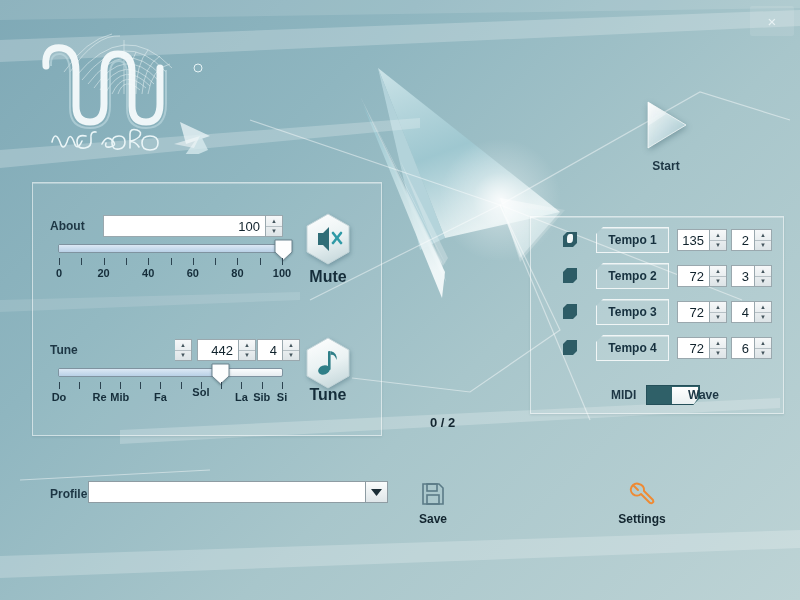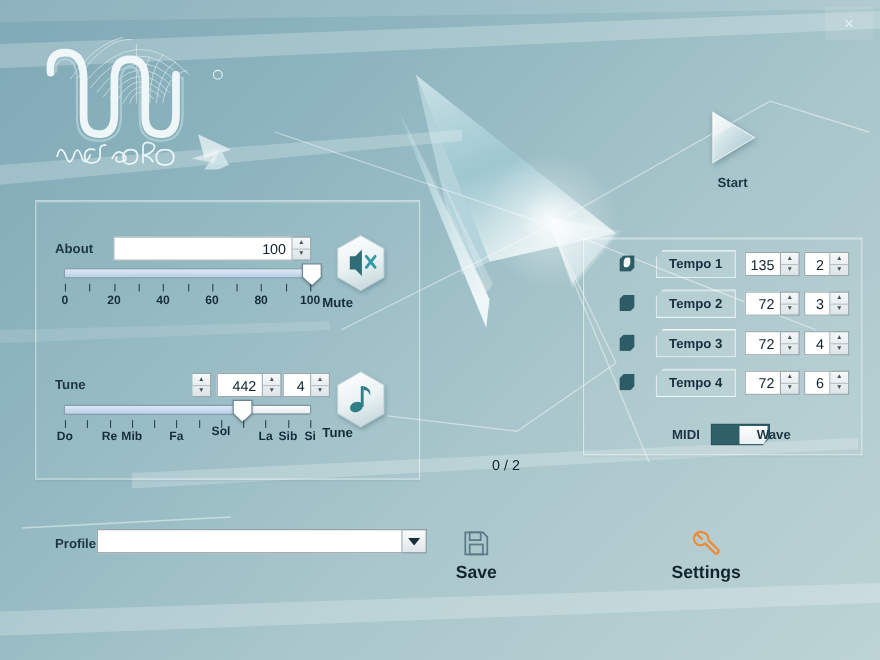--- a/index.html
+++ b/index.html
@@ -135,21 +135,22 @@
   
   .hexbtn {
     position: absolute;
     width: 48px; height: 54px;
     cursor: pointer;
     filter: drop-shadow(1px 2px 2px rgba(30,70,85,0.30));
   }
   .hexbtn-lbl {
     position: absolute;
     width: 70px;
-    font-size: 12px;
+    text-align: center;
+    font-size: 16px;
     font-weight: bold;
     color: #152d3a;
   }
 
   
   .tempo-btn {
     position: absolute;
     height: 26px;
     box-sizing: border-box;
     border: 1px solid rgba(255,255,255,0.80);
@@ -232,21 +233,21 @@
 
   
   .toolitem {
     position: absolute;
     width: 70px;
     text-align: center;
     cursor: pointer;
   }
   .toolitem .ico { height: 32px; display: flex; align-items: center; justify-content: center; }
   .toolitem .cap {
-    font-size: 16px; font-weight: bold; color: #12252f;
+    font-size: 12px; font-weight: bold; color: #12252f;
     margin-top: 2px;
     text-align: center;
   }
 
   
   #about-btn {
     position: absolute;
     left: 700px; top: 530px;
     width: 96px; height: 40px;
     background: linear-gradient(180deg,#ffffff,#f0f5f6);
@@ -256,22 +257,22 @@
     display: flex; align-items: center; justify-content: center;
     font-size: 12px; font-weight: bold; color: #14252f;
     cursor: pointer;
     box-shadow: 0 1px 3px rgba(30,70,85,0.25);
   }
 
   
   #counter {
     position: absolute;
     left: 430px; top: 415px;
-    width: 60px; text-align: center;
-    font-size: 13px; font-weight: normal;
+    width: 60px; 
+    font-size: 13px; font-weight: bold;
     color: #12252f;
   }
 </style>
 </head>
 <body>
 
 <div id="app">
 
   <div class="bg-art">
     <svg width="800" height="600" viewBox="0 0 800 600">

